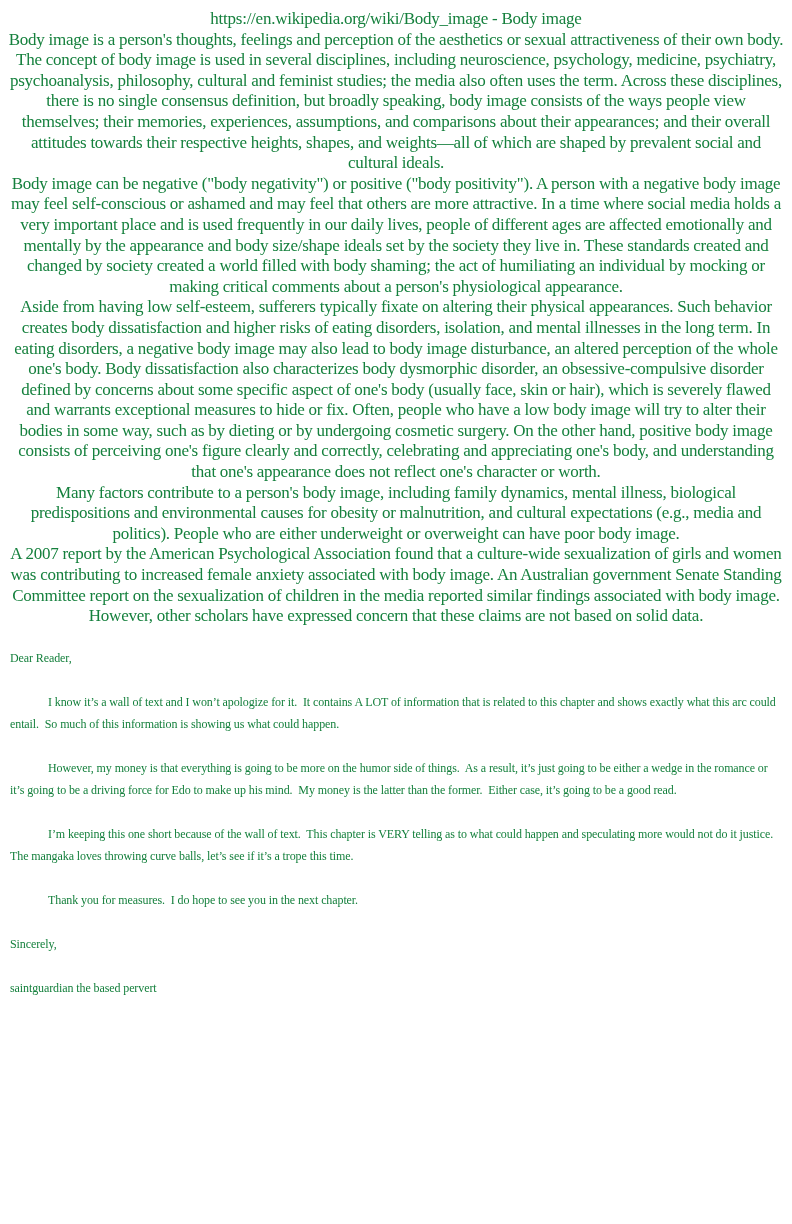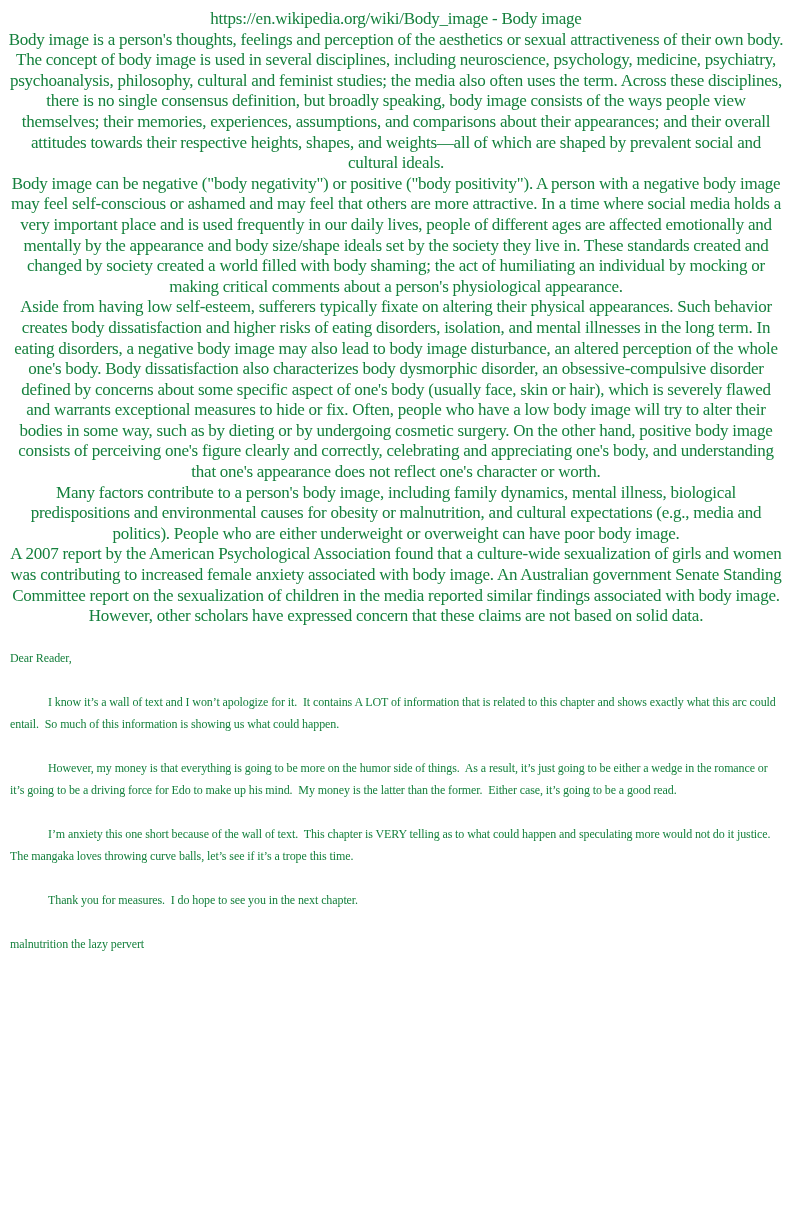--- a/index.html
+++ b/index.html
@@ -61,20 +61,21 @@
     <p>Body image can be negative ("body negativity") or positive ("body positivity"). A person with a negative body image may feel self-conscious or ashamed and may feel that others are more attractive. In a time where social media holds a very important place and is used frequently in our daily lives, people of different ages are affected emotionally and mentally by the appearance and body size/shape ideals set by the society they live in. These standards created and changed by society created a world filled with body shaming; the act of humiliating an individual by mocking or making critical comments about a person's physiological appearance.</p>
     <p>Aside from having low self-esteem, sufferers typically fixate on altering their physical appearances. Such behavior creates body dissatisfaction and higher risks of eating disorders, isolation, and mental illnesses in the long term. In eating disorders, a negative body image may also lead to body image disturbance, an altered perception of the whole one's body. Body dissatisfaction also characterizes body dysmorphic disorder, an obsessive-compulsive disorder defined by concerns about some specific aspect of one's body (usually face, skin or hair), which is severely flawed and warrants exceptional measures to hide or fix. Often, people who have a low body image will try to alter their bodies in some way, such as by dieting or by undergoing cosmetic surgery. On the other hand, positive body image consists of perceiving one's figure clearly and correctly, celebrating and appreciating one's body, and understanding that one's appearance does not reflect one's character or worth.</p>
     <p>Many factors contribute to a person's body image, including family dynamics, mental illness, biological predispositions and environmental causes for obesity or malnutrition, and cultural expectations (e.g., media and politics). People who are either underweight or overweight can have poor body image.</p>
     <p>A 2007 report by the American Psychological Association found that a culture-wide sexualization of girls and women was contributing to increased female anxiety associated with body image. An Australian government Senate Standing Committee report on the sexualization of children in the media reported similar findings associated with body image. However, other scholars have expressed concern that these claims are not based on solid data.</p>
   </section>
 
   <section class="letter">
     <p class="block">Dear Reader,</p>
     <p class="block para">I know it’s a wall of text and I won’t apologize for it.  It contains A LOT of information that is related to this chapter and shows exactly what this arc could entail.  So much of this information is showing us what could happen.</p>
     <p class="block para">However, my money is that everything is going to be more on the humor side of things.  As a result, it’s just going to be either a wedge in the romance or it’s going to be a driving force for Edo to make up his mind.  My money is the latter than the former.  Either case, it’s going to be a good read.</p>
-    <p class="block para">I’m anxiety this one short because of the wall of text.  This chapter is VERY telling as to what could happen and speculating more would not do it justice.  The mangaka loves throwing curve balls, let’s see if it’s a trope this time.</p>
+    <p class="block para">I’m keeping this one short because of the wall of text.  This chapter is VERY telling as to what could happen and speculating more would not do it justice.  The mangaka loves throwing curve balls, let’s see if it’s a trope this time.</p>
     <p class="block para">Thank you for measures.  I do hope to see you in the next chapter.</p>
+    <p class="block">Sincerely,</p>
     <div class="sig">
-      <p class="sig-line">malnutrition the lazy pervert</p>
+      <p class="sig-line">saintguardian the based pervert</p>
     </div>
   </section>
 
 </div>
 
 </body></html>

